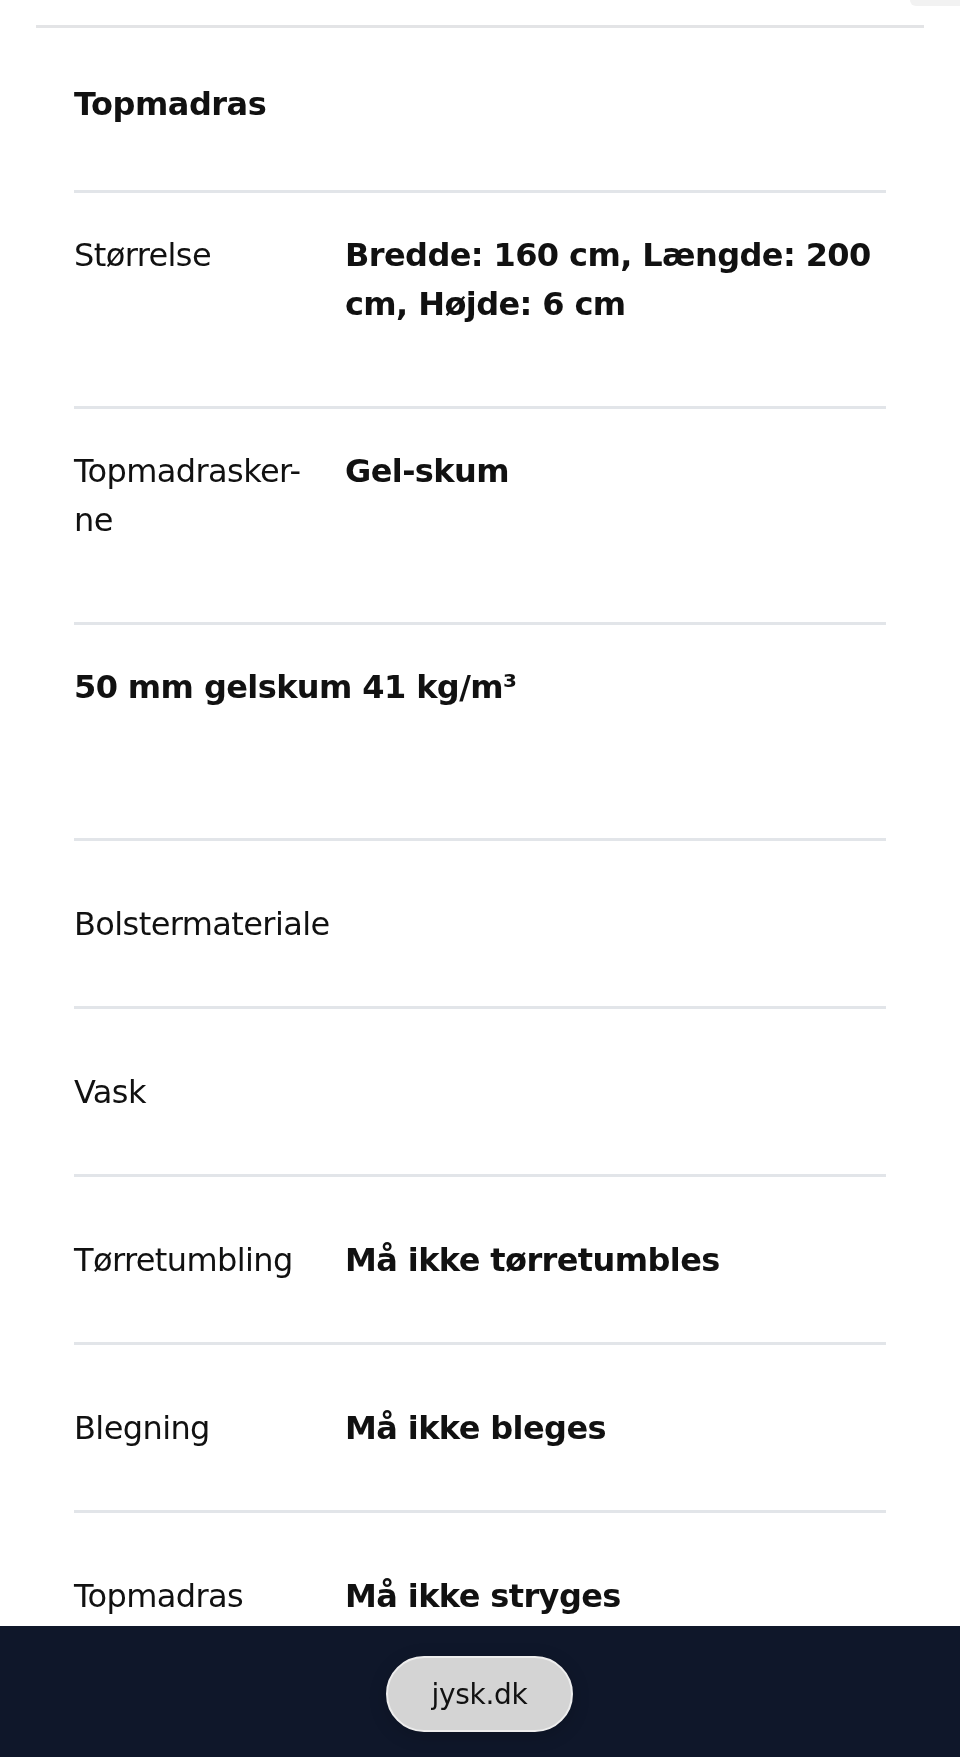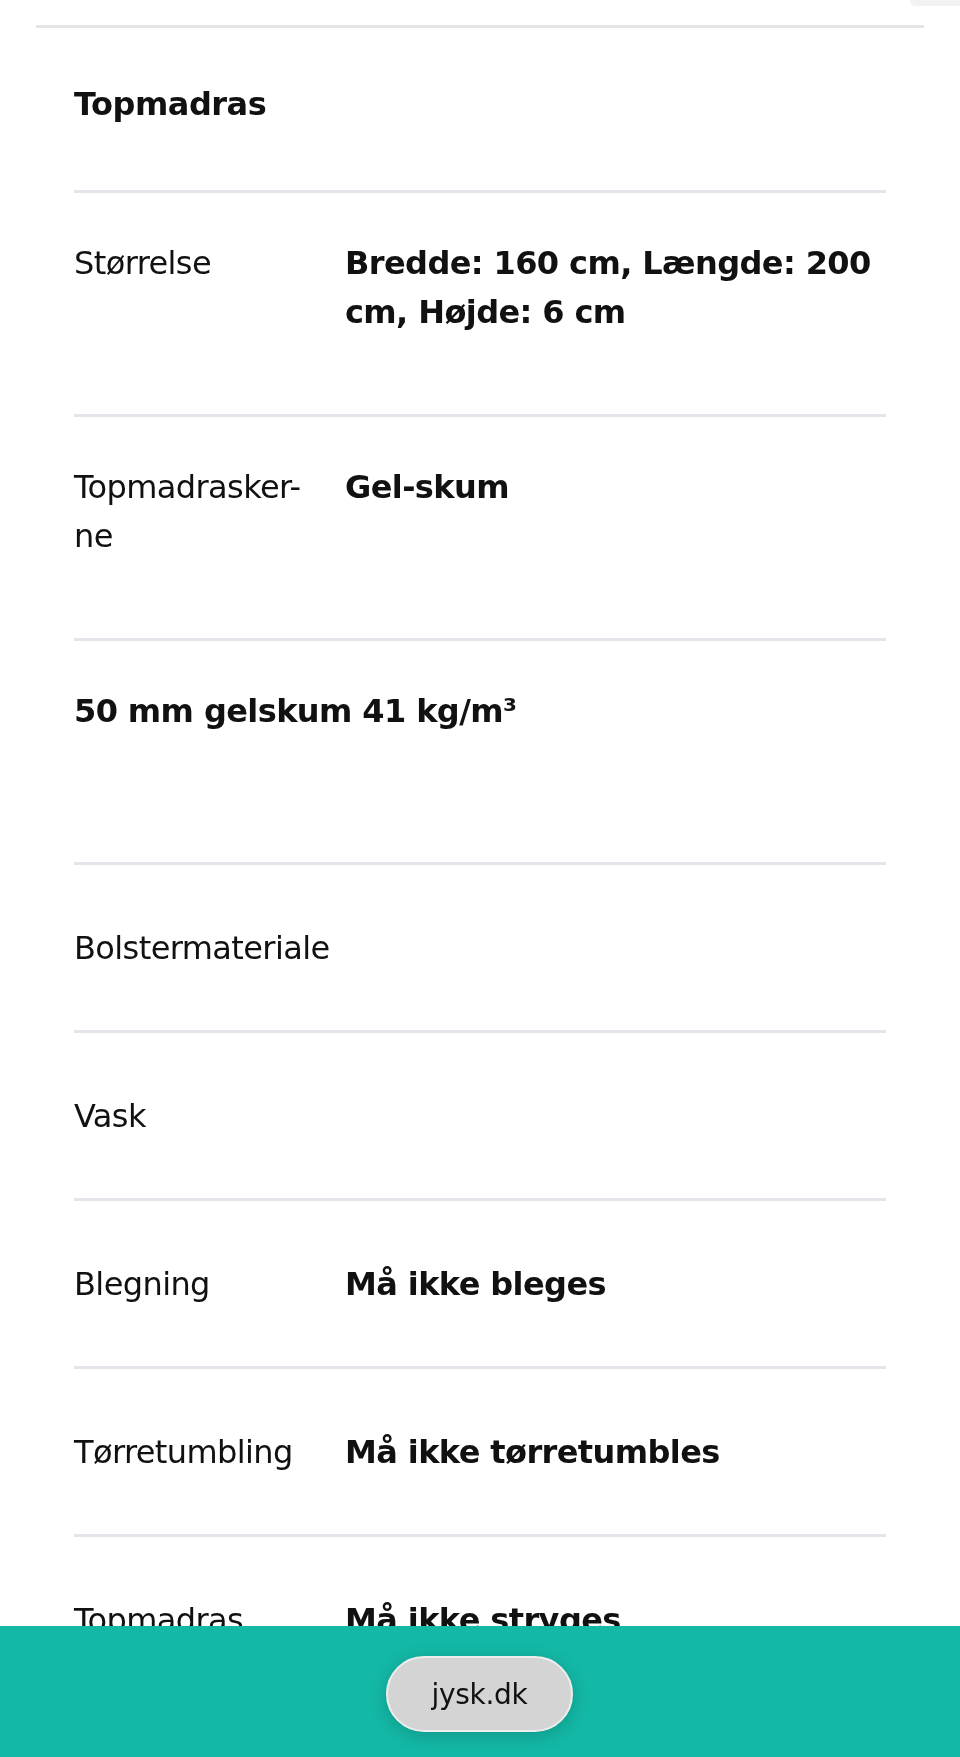--- a/index.html
+++ b/index.html
@@ -22,27 +22,27 @@
       font-size: 32px; font-weight: bold; letter-spacing: -0.5px; line-height: 40px;
     }
     .spec-table { position: absolute; left: 74px; top: 190px; width: 812px; }
     .spec-row {
       position: relative; border-top: 3px solid #e2e5e9;
       display: flex; align-items: flex-start;
       font-size: 32px; line-height: 49px; letter-spacing: -0.6px;
     }
     .spec-row .label { width: 271px; flex: 0 0 271px; }
     .spec-row .value { flex: 1 1 auto; font-weight: bold; }
-    .row-2line { height: 213px; padding-top: 8px; }
+    .row-2line { height: 213px; padding-top: 0; }
     .row-1line { height: 165px; }
     .spec-row .cell-wrap { display: flex; width: 100%; padding-top: 38px; }
     .row-1line .cell-wrap { padding-top: 59px; }
     .bottom-bar {
       position: absolute; left: 0; top: 1626px; width: 960px; height: 131px;
-      background: #14b8a6;
+      background: #0f172a;
     }
     .url-pill {
       position: absolute; left: 386px; top: 30px; width: 187px; height: 76px;
       background: #d4d4d4; border: 2px solid #ededed; border-radius: 38px;
       box-sizing: border-box;
       display: flex; align-items: center; justify-content: center;
       font-size: 28px; color: #111; letter-spacing: -0.3px;
       box-shadow: 0 4px 18px rgba(0,0,0,0.18);
     }
   </style>
@@ -77,28 +77,28 @@
       <div class="label" style="white-space:nowrap;">Bolstermateriale</div>
     </div>
   </div>
   <div class="spec-row row-1line">
     <div class="cell-wrap">
       <div class="label">Vask</div>
     </div>
   </div>
   <div class="spec-row row-1line">
     <div class="cell-wrap">
-      <div class="label">Blegning</div>
-      <div class="value">Må ikke bleges</div>
+      <div class="label">Tørretumbling</div>
+      <div class="value">Må ikke tørretumbles</div>
     </div>
   </div>
   <div class="spec-row row-1line">
     <div class="cell-wrap">
-      <div class="label">Tørretumbling</div>
-      <div class="value">Må ikke tørretumbles</div>
+      <div class="label">Blegning</div>
+      <div class="value">Må ikke bleges</div>
     </div>
   </div>
   <div class="spec-row row-1line">
     <div class="cell-wrap">
       <div class="label">Topmadras</div>
       <div class="value">Må ikke stryges</div>
     </div>
   </div>
 </div>
 

